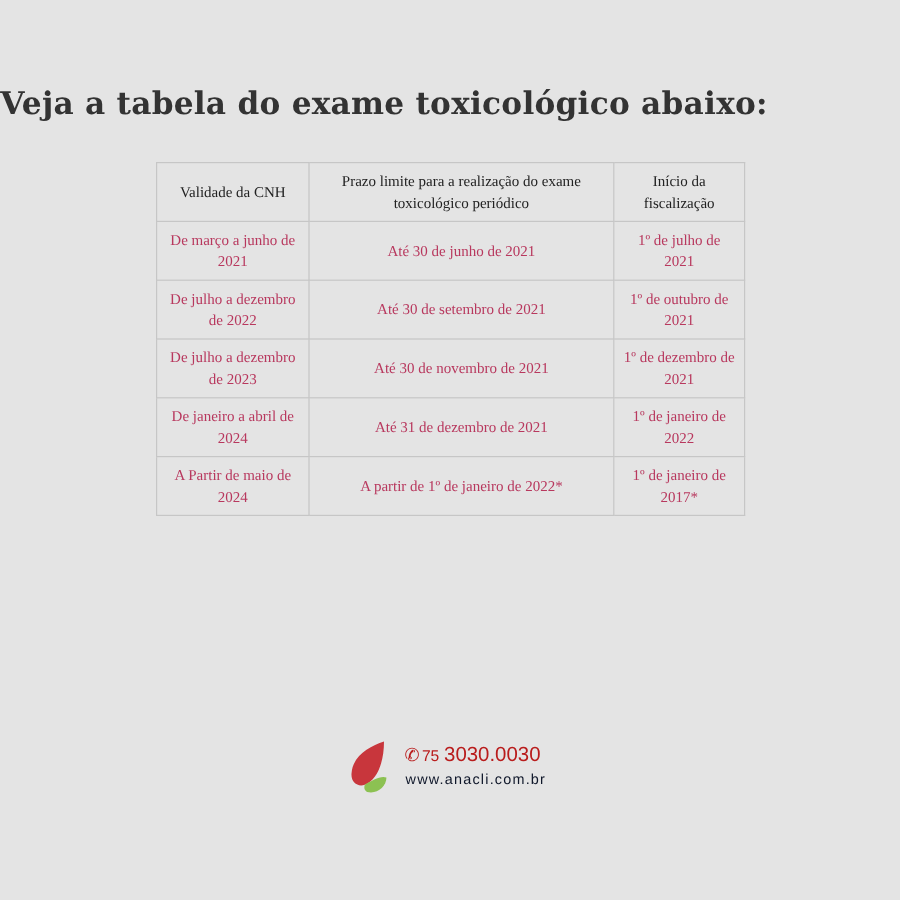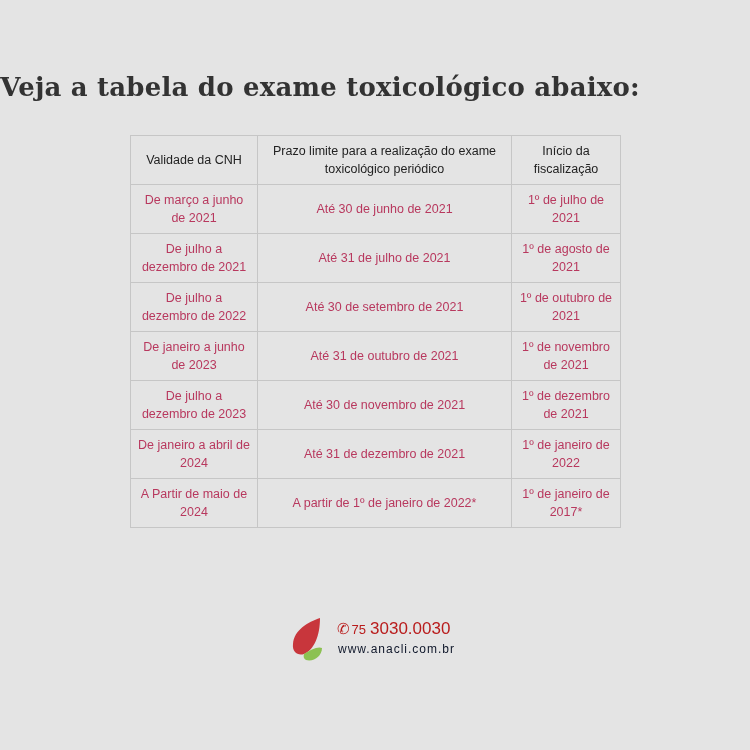--- a/index.html
+++ b/index.html
@@ -8,20 +8,21 @@
     font-family:"Liberation Sans", sans-serif;
   }
   .title {
     position:absolute; top:72px; left:0; width:640px; text-align:center;
     font-family:"DejaVu Serif", serif; font-weight:bold; font-size:26px; color:#333;
     letter-spacing:0.2px;
   }
   table.tox {
     position:absolute; top:135px; left:130px; width:490px; border-collapse:collapse;
     table-layout:fixed;
+    font-family:Liberation Serif, serif;
   }
   table.tox td, table.tox th {
     border:1px solid #c6c6c6; text-align:center; vertical-align:middle;
     font-size:12.5px; line-height:18px; padding:0 6px;
   }
   table.tox th { color:#222; font-weight:normal; height:48px; }
   table.tox td { color:#b8385e; height:48px; }
   col.c1 { width:127px; } col.c2 { width:254px; } col.c3 { width:109px; }
   .footer { position:absolute; top:614px; left:290px; width:200px; height:50px; }
   .leaf { position:absolute; left:0; top:2px; width:36px; height:46px; }
@@ -48,33 +49,23 @@
       <th>Início da fiscalização</th>
     </tr>
   </thead>
   <tbody>
     <tr>
         <td>De março a junho de 2021</td>
         <td>Até 30 de junho de 2021</td>
         <td>1º de julho de 2021</td>
       </tr>
     <tr>
-        <td>De julho a dezembro de 2021</td>
-        <td>Até 31 de julho de 2021</td>
-        <td>1º de agosto de 2021</td>
-      </tr>
-    <tr>
         <td>De julho a dezembro de 2022</td>
         <td>Até 30 de setembro de 2021</td>
         <td>1º de outubro de 2021</td>
-      </tr>
-    <tr>
-        <td>De janeiro a junho de 2023</td>
-        <td>Até 31 de outubro de 2021</td>
-        <td>1º de novembro de 2021</td>
       </tr>
     <tr>
         <td>De julho a dezembro de 2023</td>
         <td>Até 30 de novembro de 2021</td>
         <td>1º de dezembro de 2021</td>
       </tr>
     <tr>
         <td>De janeiro a abril de 2024</td>
         <td>Até 31 de dezembro de 2021</td>
         <td>1º de janeiro de 2022</td>

